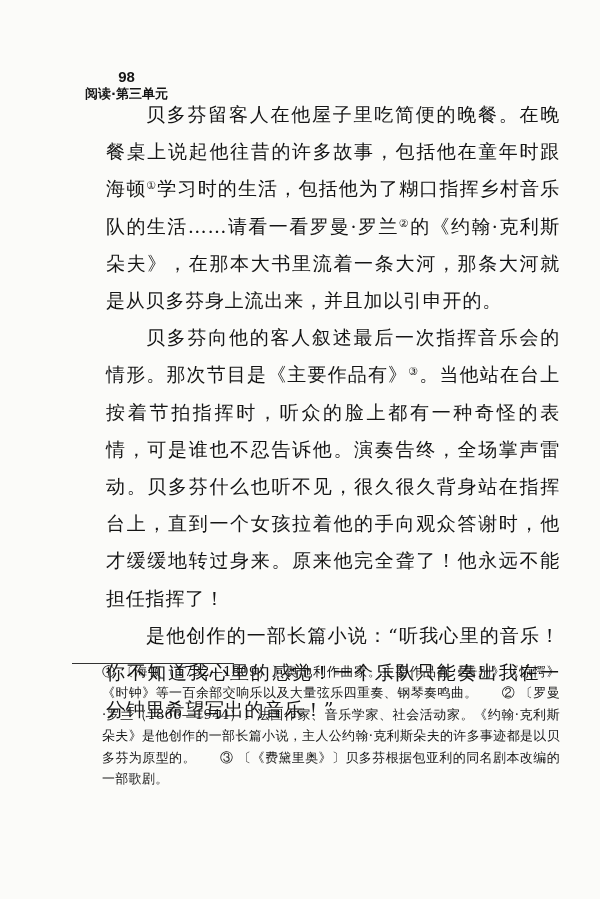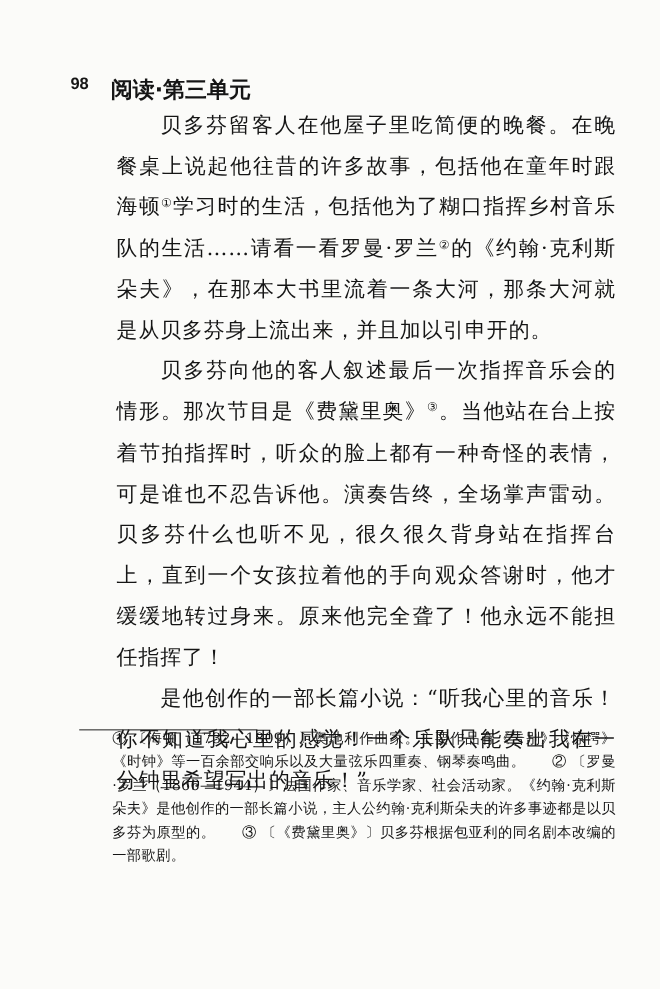--- a/index.html
+++ b/index.html
@@ -2,25 +2,25 @@
 <html><head>
   <meta charset="utf-8">
   <style>
     html, body { margin: 0; padding: 0; }
     body {
       width: 600px; height: 899px; background: #fbfbf9; position: relative; overflow: hidden;
       color: #151515;
       font-family: "DejaVu Serif", "Liberation Serif", serif;
     }
     .page-header {
-      position: absolute; left: 64px; top: 68px; height: 22px;
-      display: flex; align-items: flex-start; font-weight: bold;
+      position: absolute; left: 85px; top: 68px; height: 22px;
+      display: flex; align-items: center; font-weight: bold; flex-direction: column;
     }
     .page-number { font-family: "Liberation Sans", sans-serif; font-size: 15px; font-weight: bold; }
-    .running-title { margin-left: 20px; font-size: 20px; font-family: "DejaVu Sans", sans-serif; font-weight: bold; }
+    .running-title { font-size: 13px; font-family: "DejaVu Sans", sans-serif; font-weight: bold; }
     .body-text {
       position: absolute; left: 78px; top: 96px; width: 482px;
       font-size: 19px; line-height: 37.2px; letter-spacing: 0.8px;
     }
     .para { margin: 0; text-indent: 0; text-align: justify; text-align-last: left; }
     .para.indent { text-indent: 40px; margin-left: 28px; }
     .fn-rule {
       position: absolute; left: 72px; top: 663px; width: 162px; height: 0;
       border-top: 1px solid #333;
     }
@@ -36,19 +36,19 @@
 </head>
 <body>
 
 <div class="page-header">
   <span class="page-number">98</span>
   <span class="running-title">阅读·第三单元</span>
 </div>
 
 <div class="body-text">
   <p class="para indent"><span>贝多芬留客人在他屋子里吃简便的晚餐。在晚餐桌上说起他往昔的许多故事，包括他在童年时跟海顿</span><sup class="ref">①</sup><span>学习时的生活，包括他为了糊口指挥乡村音乐队的生活……请看一看罗曼·罗兰</span><sup class="ref">②</sup><span>的《约翰·克利斯朵夫》，在那本大书里流着一条大河，那条大河就是从贝多芬身上流出来，并且加以引申开的。</span></p>
-  <p class="para indent"><span>贝多芬向他的客人叙述最后一次指挥音乐会的情形。那次节目是《费黛里奥》</span><sup class="ref">③</sup><span>。当他站在台上按着节拍指挥时，听众的脸上都有一种奇怪的表情，可是谁也不忍告诉他。演奏告终，全场掌声雷动。贝多芬什么也听不见，很久很久背身站在指挥台上，直到一个女孩拉着他的手向观众答谢时，他才缓缓地转过身来。原来他完全聋了！他永远不能担任指挥了！</span></p>
+  <p class="para indent"><span>贝多芬向他的客人叙述最后一次指挥音乐会的情形。那次节目是《主要作品有》</span><sup class="ref">③</sup><span>。当他站在台上按着节拍指挥时，听众的脸上都有一种奇怪的表情，可是谁也不忍告诉他。演奏告终，全场掌声雷动。贝多芬什么也听不见，很久很久背身站在指挥台上，直到一个女孩拉着他的手向观众答谢时，他才缓缓地转过身来。原来他完全聋了！他永远不能担任指挥了！</span></p>
   <p class="para indent">是他创作的一部长篇小说：“听我心里的音乐！你不知道我心里的感觉！一个乐队只能奏出我在一分钟里希望写出的音乐！”</p>
 </div>
 
 <div class="fn-rule"></div>
 
 <div class="footnotes"><span class="fn"><span>①</span> <span>〔海顿（1732—1809）〕奥地利作曲家。主要作品有《告别》《惊愕》《时钟》等一百余部交响乐以及大量弦乐四重奏、钢琴奏鸣曲。</span></span><span class="fn-gap"></span><span class="fn"><span>②</span> <span>〔罗曼·罗兰（1866—1944）〕法国作家、音乐学家、社会活动家。《约翰·克利斯朵夫》是他创作的一部长篇小说，主人公约翰·克利斯朵夫的许多事迹都是以贝多芬为原型的。</span></span><span class="fn-gap"></span><span class="fn"><span>③</span> <span>〔《费黛里奥》〕贝多芬根据包亚利的同名剧本改编的一部歌剧。</span></span></div>
 
 </body></html>

